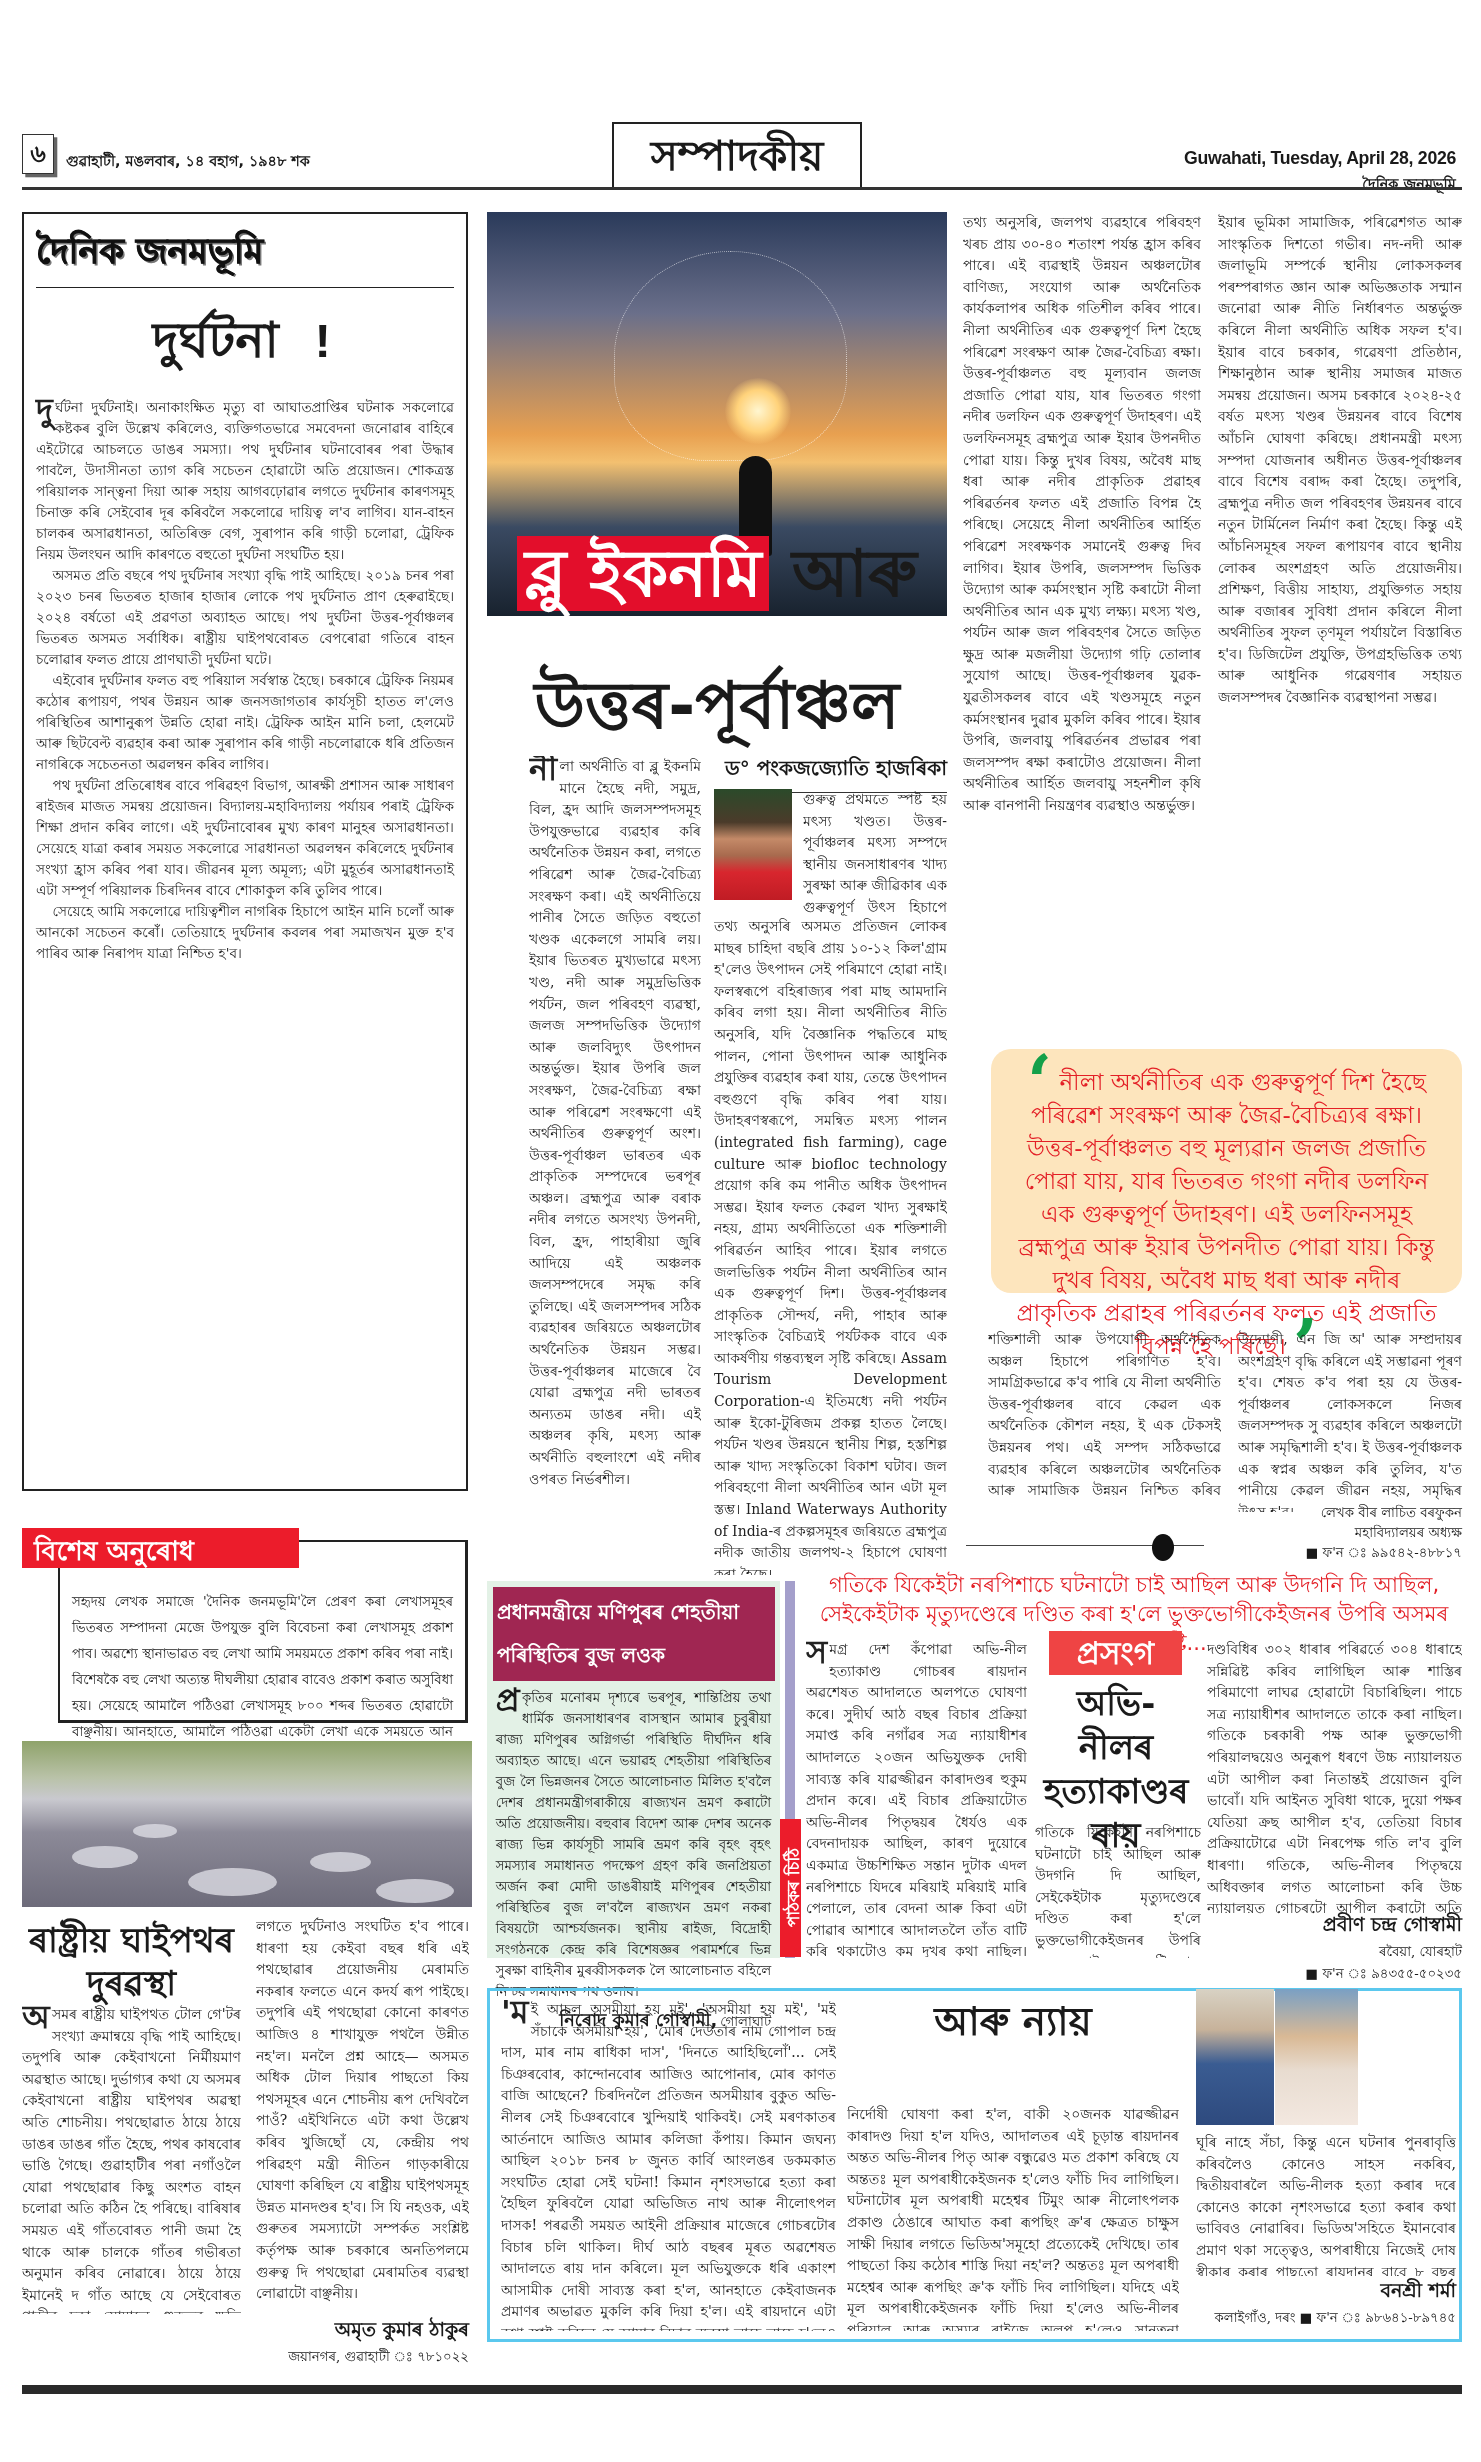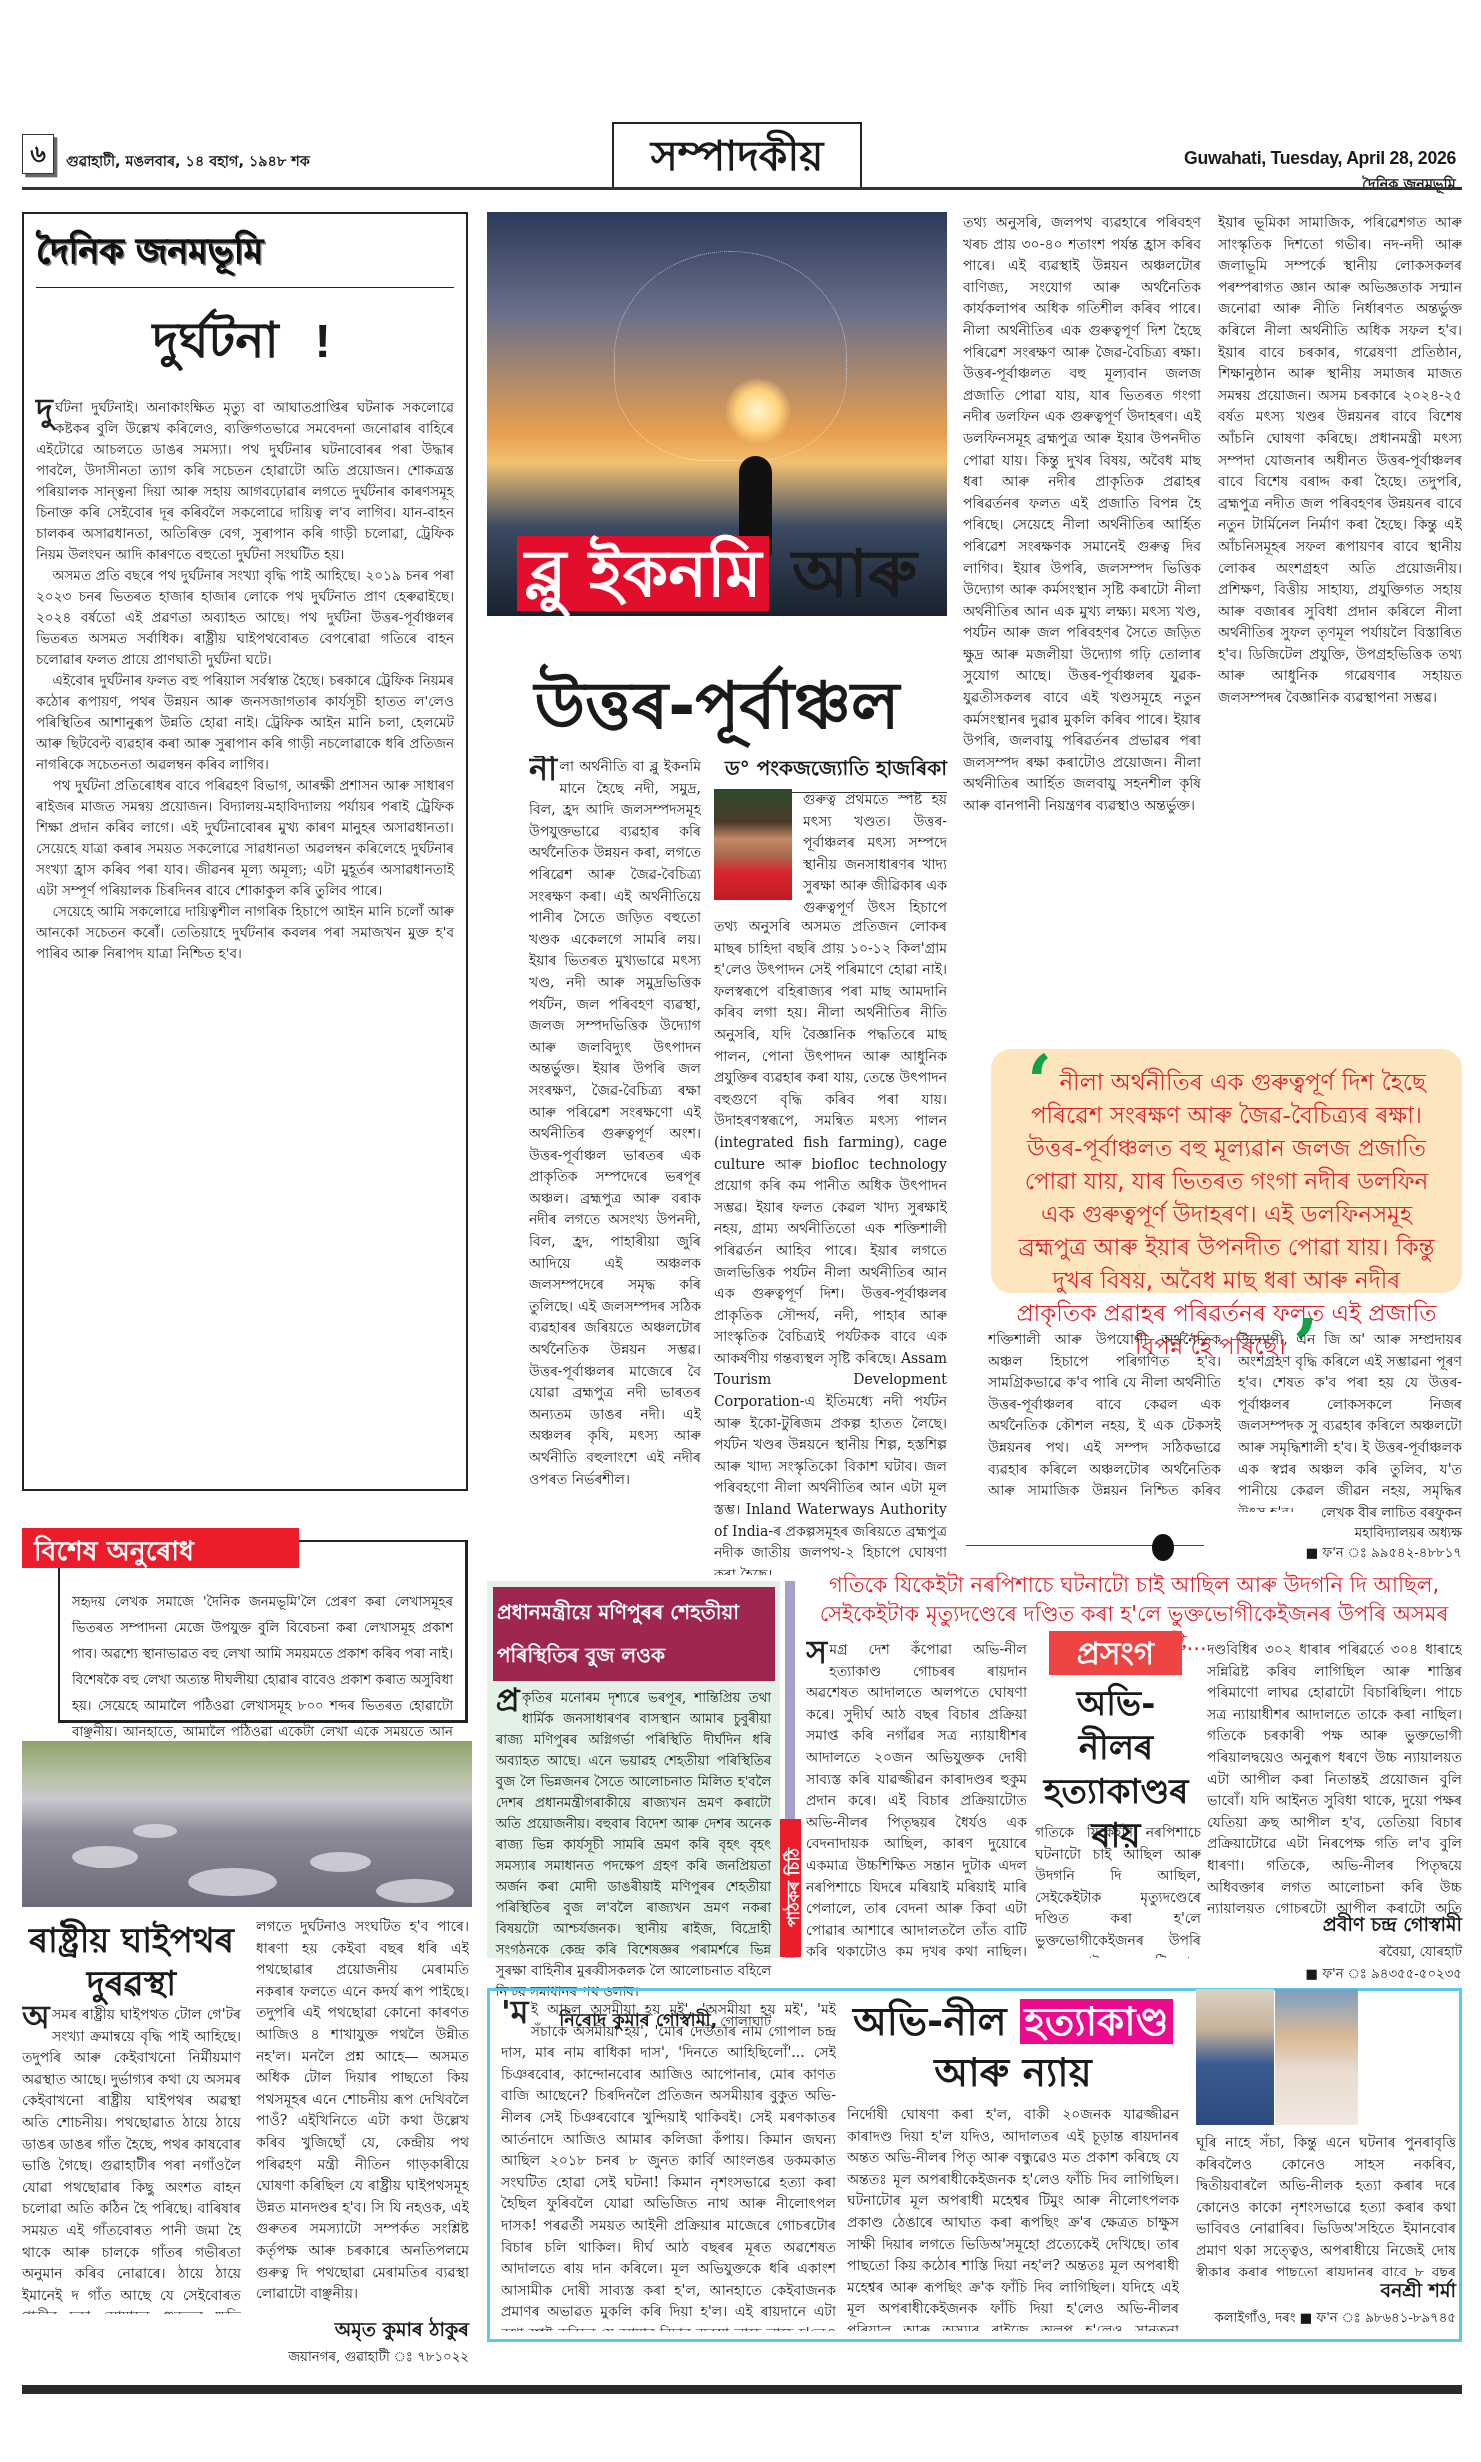--- a/index.html
+++ b/index.html
@@ -191,24 +191,20 @@
 <div class="abs body-text pr-col3">দণ্ডবিধিৰ ৩০২ ধাৰাৰ পৰিৱৰ্তে ৩০৪ ধাৰাহে সন্নিৱিষ্ট কৰিব লাগিছিল আৰু শাস্তিৰ পৰিমাণো লাঘৱ হোৱাটো বিচাৰিছিল। পাচে সত্ৰ ন্যায়াধীশৰ আদালতে তাকে কৰা নাছিল। গতিকে চৰকাৰী পক্ষ আৰু ভুক্তভোগী পৰিয়ালদ্বয়েও অনুৰূপ ধৰণে উচ্চ ন্যায়ালয়ত এটা আপীল কৰা নিতান্তই প্ৰয়োজন বুলি ভাবোঁ। যদি আইনত সুবিধা থাকে, দুয়ো পক্ষৰ যেতিয়া ক্ৰছ আপীল হ'ব, তেতিয়া বিচাৰ প্ৰক্ৰিয়াটোৱে এটা নিৰপেক্ষ গতি ল'ব বুলি ধাৰণা। গতিকে, অভি-নীলৰ পিতৃদ্বয়ে অধিবক্তাৰ লগত আলোচনা কৰি উচ্চ ন্যায়ালয়ত গোচৰটো আপীল কৰাটো অতি প্ৰয়োজন, নহ'লে আচামীসকলে অকলে আপীল কৰি শাস্তিৰ পৰিমাণ লাঘৱ কৰাৰো পথ নথকা নহয়।</div>
 <div class="abs pr-sign">
   <div class="sig-name">প্ৰবীণ চন্দ্ৰ গোস্বামী</div>
   <div class="sig-place">ৰবৈয়া, যোৰহাট</div>
   <div class="sig-place">■ ফ'ন ঃ ৯৪৩৫৫-৫০২৩৫</div>
 </div>
 
 <div class="abs justice-box"></div>
 <div class="abs body-text jb-col1 dropcap">'মই আচল অসমীয়া হয় মই', 'অসমীয়া হয় মই', 'মই সঁচাকে অসমীয়া হয়', 'মোৰ দেউতাৰ নাম গোপাল চন্দ্ৰ দাস, মাৰ নাম ৰাধিকা দাস', 'দিনতে আহিছিলোঁ'... সেই চিঞৰবোৰ, কান্দোনবোৰ আজিও আপোনাৰ, মোৰ কাণত বাজি আছেনে? চিৰদিনলৈ প্ৰতিজন অসমীয়াৰ বুকুত অভি-নীলৰ সেই চিঞৰবোৰে খুন্দিয়াই থাকিবই। সেই মৰণকাতৰ আৰ্তনাদে আজিও আমাৰ কলিজা কঁপায়। কিমান জঘন্য আছিল ২০১৮ চনৰ ৮ জুনত কাৰ্বি আংলঙৰ ডকমকাত সংঘটিত হোৱা সেই ঘটনা! কিমান নৃশংসভাৱে হত্যা কৰা হৈছিল ফুৰিবলৈ যোৱা অভিজিত নাথ আৰু নীলোৎপল দাসক! পৰৱৰ্তী সময়ত আইনী প্ৰক্ৰিয়াৰ মাজেৰে গোচৰটোৰ বিচাৰ চলি থাকিল। দীৰ্ঘ আঠ বছৰৰ মূৰত অৱশেষত আদালতে ৰায় দান কৰিলে। মূল অভিযুক্তকে ধৰি একাংশ আসামীক দোষী সাব্যস্ত কৰা হ'ল, আনহাতে কেইবাজনক প্ৰমাণৰ অভাৱত মুকলি কৰি দিয়া হ'ল। এই ৰায়দানে এটা কথা স্পষ্ট কৰিলে যে আমাৰ বিচাৰ ব্যৱস্থা লাহে লাহে হ'লেও ন্যায়ৰ পথত আগবাঢ়ে।</div>
 <div class="abs jb-title">
-  <div>
-    <span>অভি-নীল</span>
-    <span class="pink">হত্যাকাণ্ড</span>
-  </div>
   <div>আৰু ন্যায়</div>
 </div>
 <div class="abs body-text jb-col2">নিৰ্দোষী ঘোষণা কৰা হ'ল, বাকী ২০জনক যাৱজ্জীৱন কাৰাদণ্ড দিয়া হ'ল যদিও, আদালতৰ এই চূড়ান্ত ৰায়দানৰ অন্তত অভি-নীলৰ পিতৃ আৰু বন্ধুৱেও মত প্ৰকাশ কৰিছে যে অন্ততঃ মূল অপৰাধীকেইজনক হ'লেও ফাঁচি দিব লাগিছিল। ঘটনাটোৰ মূল অপৰাধী মহেশ্বৰ টিমুং আৰু নীলোৎপলক প্ৰকাণ্ড ঠেঙাৰে আঘাত কৰা ৰূপছিং ক্ৰ'ৰ ক্ষেত্ৰত চাক্ষুস সাক্ষী দিয়াৰ লগতে ভিডিঅ'সমূহো প্ৰত্যেকেই দেখিছে। তাৰ পাছতো কিয় কঠোৰ শাস্তি দিয়া নহ'ল? অন্ততঃ মূল অপৰাধী মহেশ্বৰ আৰু ৰূপছিং ক্ৰ'ক ফাঁচি দিব লাগিছিল। যদিহে এই মূল অপৰাধীকেইজনক ফাঁচি দিয়া হ'লেও অভি-নীলৰ পৰিয়াল আৰু অসমৰ ৰাইজে অলপ হ'লেও সান্ত্বনা পালেহেঁতেন। ৰাইজেও ক'ব পাৰিলোঁ হয় যে ৮ বছৰৰ পাছত হ'লেও ন্যায় পালে, হত্যাকাৰীক আমাৰ আইনে শাস্তি দিলে, আমাৰ ন্যায় ব্যৱস্থাই হত্যাকাৰীক ক্ষমা নকৰে। হত্যাকাৰীক ফাঁচি দিলে অভি-নীল</div>
 <div class="abs victim1"></div>
 <div class="abs victim2"></div>
 <div class="abs body-text jb-col3">ঘূৰি নাহে সঁচা, কিন্তু এনে ঘটনাৰ পুনৰাবৃত্তি কৰিবলৈও কোনেও সাহস নকৰিব, দ্বিতীয়বাৰলৈ অভি-নীলক হত্যা কৰাৰ দৰে কোনেও কাকো নৃশংসভাৱে হত্যা কৰাৰ কথা ভাবিবও নোৱাৰিব। ভিডিঅ'সহিতে ইমানবোৰ প্ৰমাণ থকা সত্ত্বেও, অপৰাধীয়ে নিজেই দোষ স্বীকাৰ কৰাৰ পাছতো ৰায়দানৰ বাবে ৮ বছৰ সময় লগাটোৱেই ভাৰতীয় ন্যায় ব্যৱস্থাৰ প্ৰতি নিৰাশাজনক কথা, এতিয়া অপৰাধীয়ে দৃষ্টান্তমূলক শাস্তি নোপোৱাটো তাতোকৈ নিৰাশাজনক।</div>
 <div class="abs jb-sign">
   <div class="sig-name">বনশ্ৰী শৰ্মা</div>
   <div class="sig-place">কলাইগাঁও, দৰং ■ ফ'ন ঃ ৯৮৬৪১-৮৯৭৪৫</div>
 </div>

